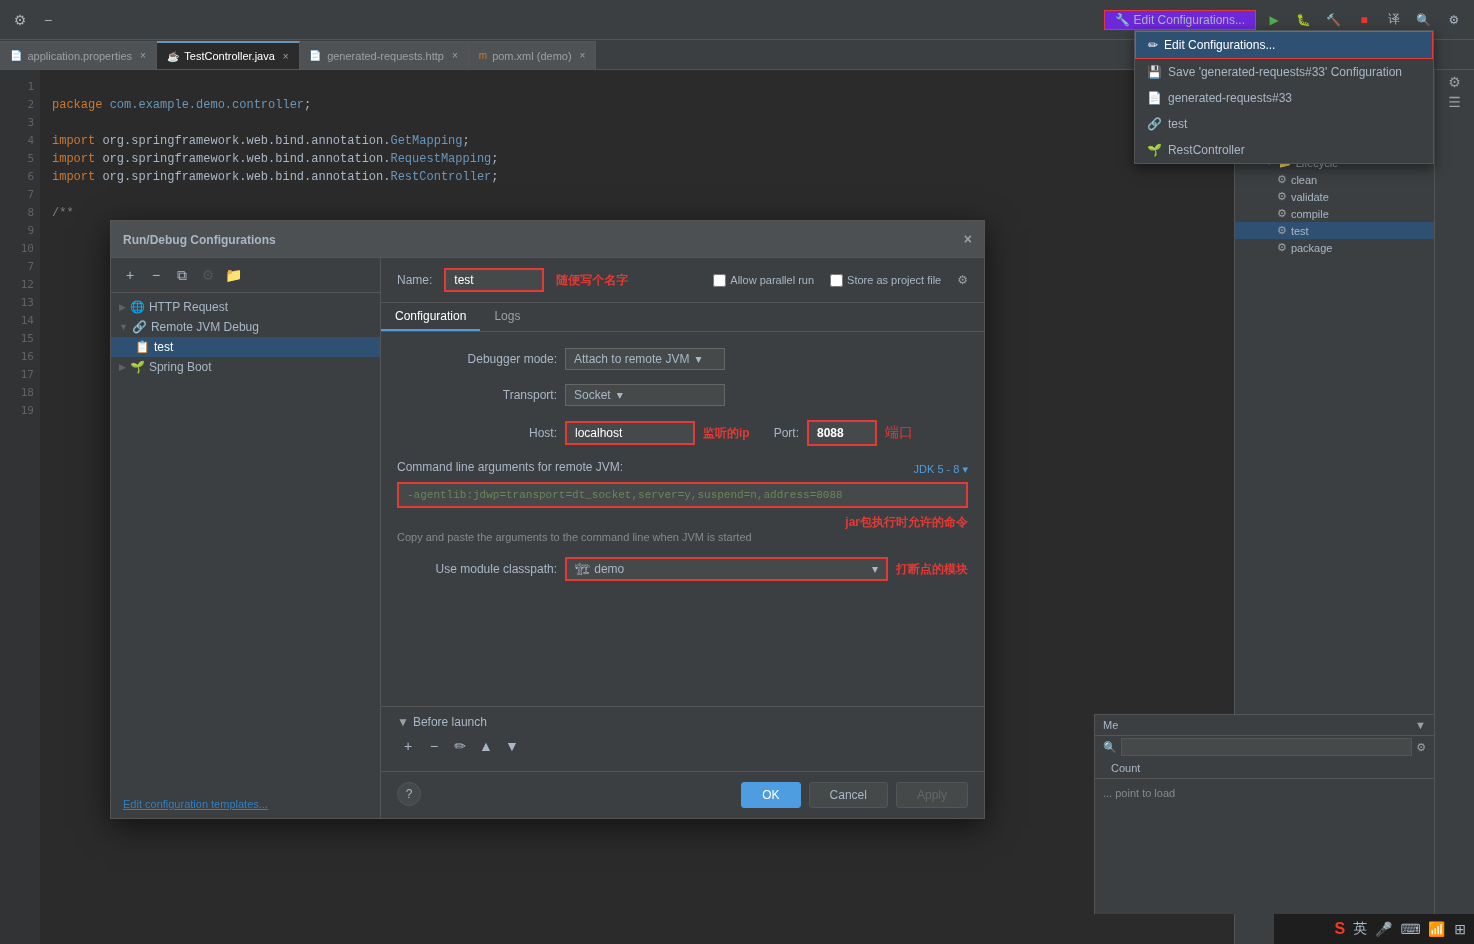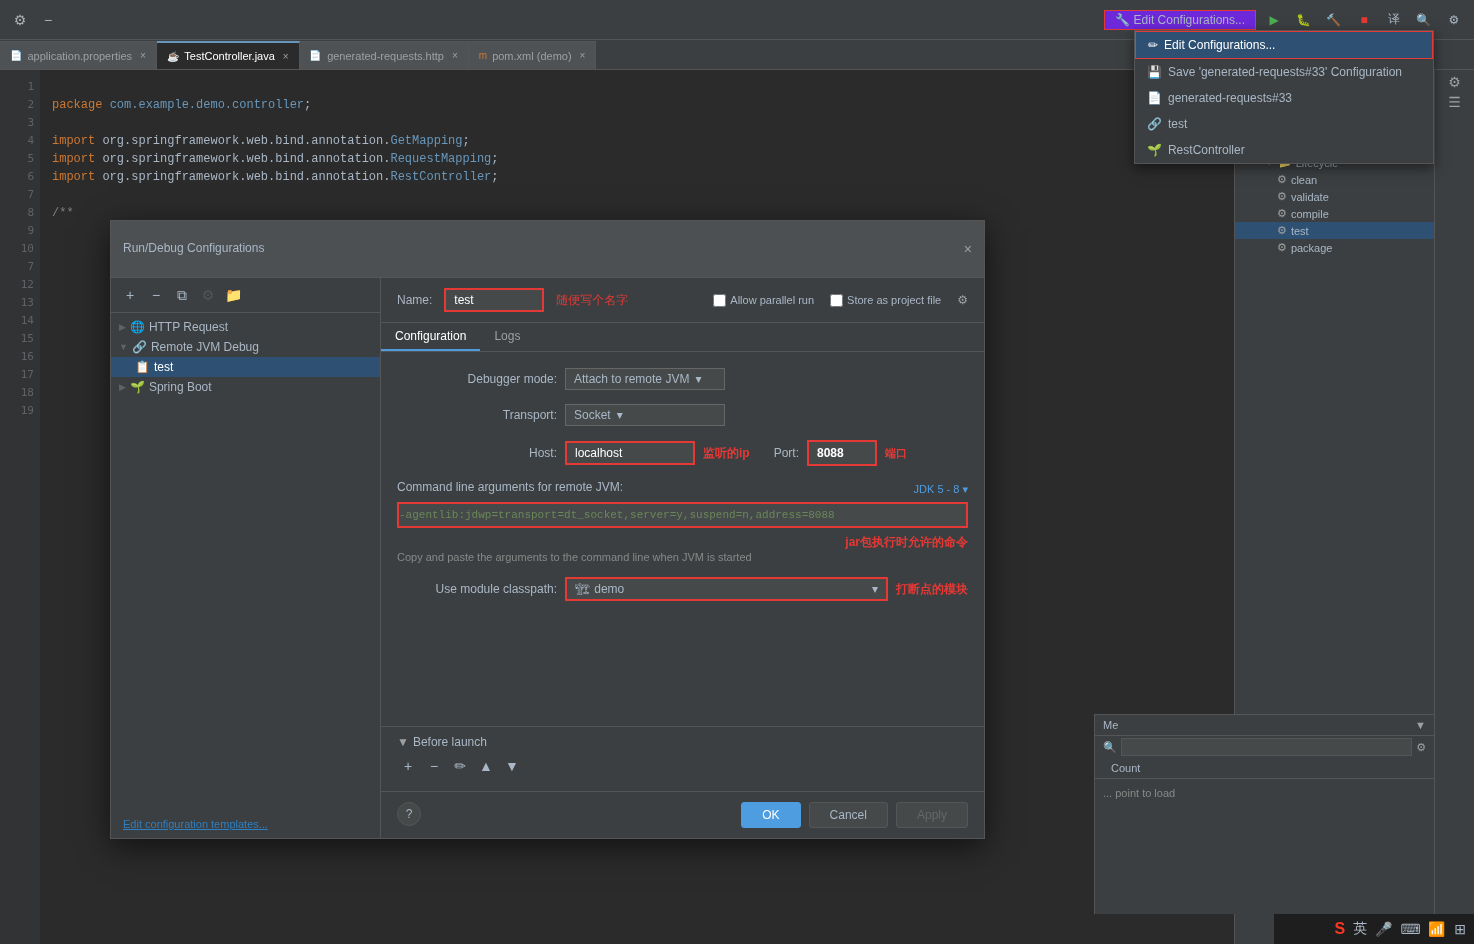--- a/index.html
+++ b/index.html
@@ -223,25 +223,26 @@
       top: 220px;
       left: 110px;
       width: 875px;
       background: #3c3f41;
       border: 1px solid #555;
       box-shadow: 0 8px 30px rgba(0,0,0,0.6);
       pointer-events: all;
     }
     .modal-titlebar {
       background: #4c5052;
-      padding: 20px 12px;
-      display: flex;
-      align-items: flex-start;
+      padding: 10px 12px;
+      display: flex;
+      align-items: flex-end;
       justify-content: space-between;
       border-bottom: 1px solid #555;
+      font-weight: bold;
     }
     .modal-title {
       color: #a9b7c6;
       font-size: 12px;
     }
     .modal-close {
       color: #9da0a2;
       cursor: pointer;
       font-size: 14px;
     }
@@ -325,21 +326,21 @@
       background: #45494a;
       border: 2px solid #e53935;
       color: #ffffff;
       padding: 3px 8px;
       font-size: 12px;
       width: 100px;
     }
     .name-hint {
       color: #e53935;
       font-size: 12px;
-      font-weight: normal;
+      font-weight: bold;
     }
     .checkbox-group {
       display: flex;
       align-items: center;
       gap: 16px;
     }
     .checkbox-label {
       display: flex;
       align-items: center;
       gap: 4px;
@@ -421,33 +422,33 @@
       background: #45494a;
       border: 2px solid #e53935;
       color: #ffffff;
       padding: 4px 8px;
       font-size: 12px;
       width: 70px;
       font-weight: bold;
     }
     .port-hint {
       color: #e53935;
-      font-size: 11px;
-      font-weight: bold;
+      font-size: 14px;
+      font-weight: normal;
     }
     .cmdline-label {
       color: #a9b7c6;
       font-size: 12px;
       margin-bottom: 4px;
     }
     .cmdline-input {
       background: #45494a;
       border: 2px solid #e53935;
       color: #6a8759;
-      padding: 5px 0;
+      padding: 5px 8px;
       font-size: 11px;
       font-family: 'Courier New', monospace;
       width: 100%;
       margin-bottom: 4px;
     }
     .cmdline-note {
       color: #888;
       font-size: 11px;
       margin-bottom: 12px;
     }

